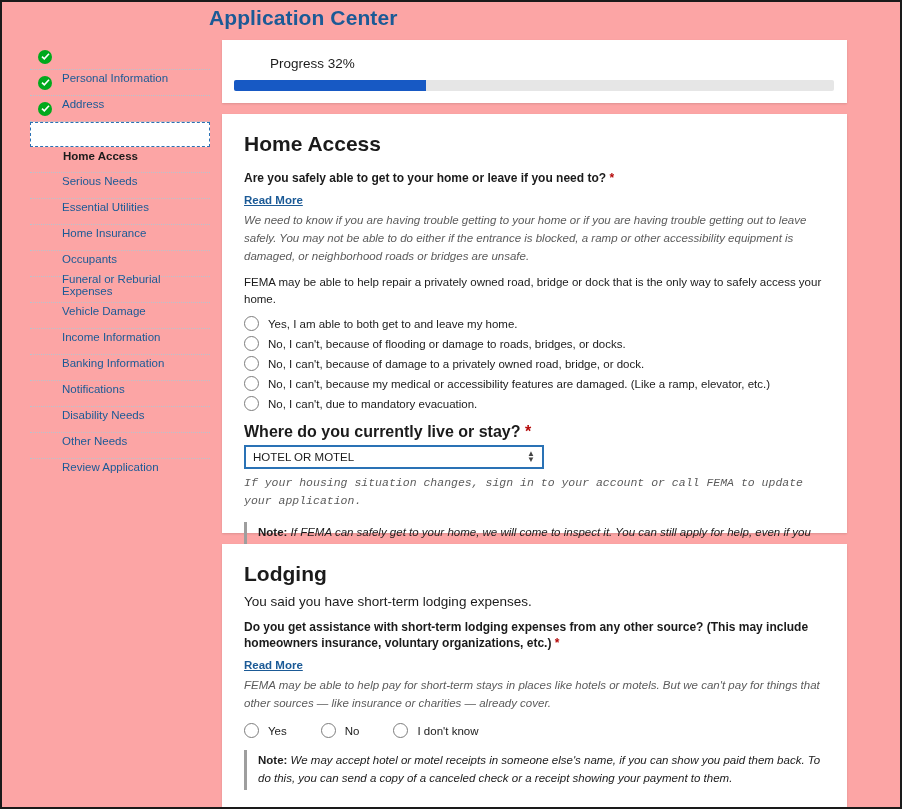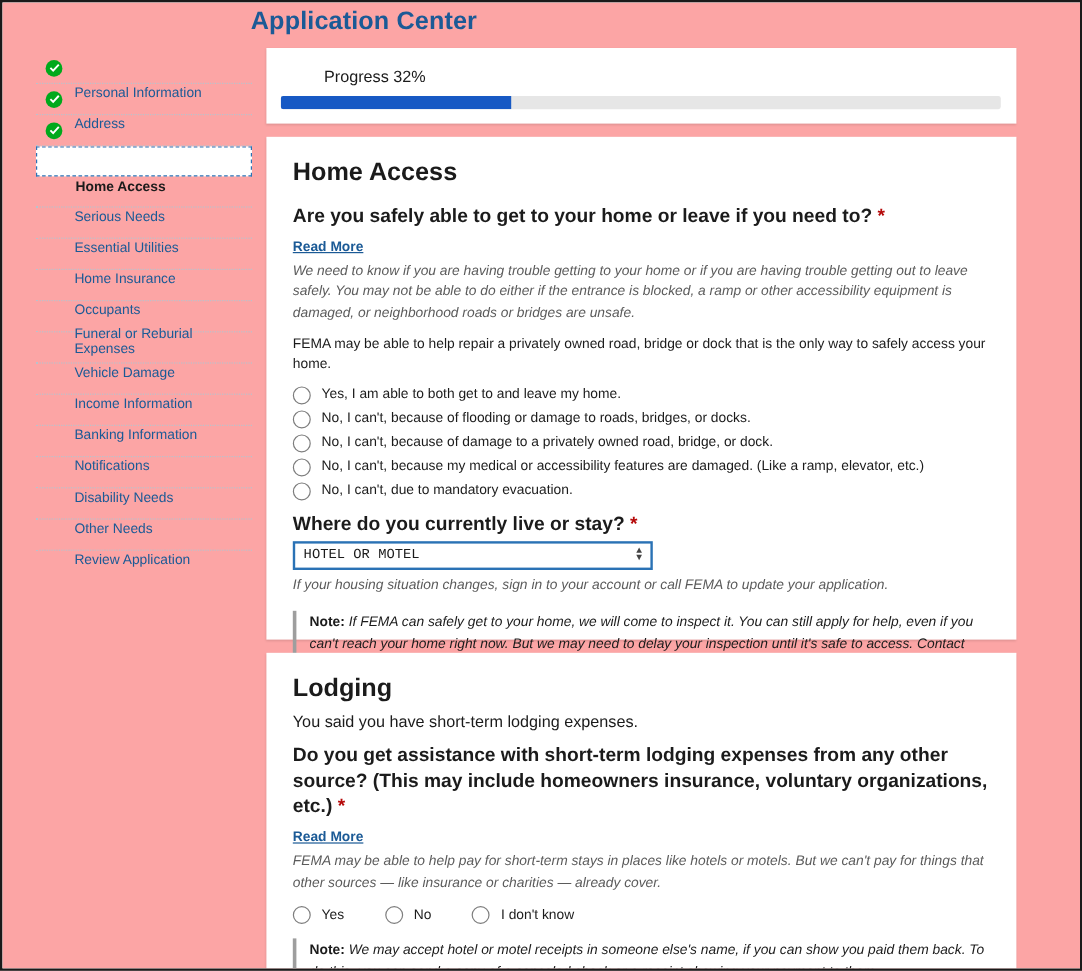--- a/index.html
+++ b/index.html
@@ -130,21 +130,21 @@
     height: 263px;
   }
   .card-inner { padding: 18px 22px 0 22px; }
   h2.section-title {
     margin: 0 0 14px 0;
     font-size: 21px;
     font-weight: bold;
     color: #1b1b1b;
   }
   .q-label {
-    font-size: 16px;
+    font-size: 12px;
     font-weight: bold;
     color: #1b1b1b;
     margin: 0 0 4px 0;
     line-height: 1.35;
   }
   .req { color: #b50909; font-weight: bold; }
   .read-more {
     font-size: 11.5px;
     font-weight: bold;
     color: #1b5a96;
@@ -192,21 +192,20 @@
   }
   .select-wrap {
     position: relative;
     width: 300px;
     height: 24px;
     border: 2px solid #2a72b5;
     background: #fff;
     box-sizing: border-box;
     display: flex;
     align-items: center;
-    font-family: Liberation Mono, monospace;
   }
   .select-wrap .val {
     font-size: 11.5px;
     color: #1b1b1b;
     padding-left: 7px;
   }
   .spinner {
     position: absolute;
     right: 7px;
     top: 50%;
@@ -360,21 +359,21 @@
       </p>
 
       <div class="select-wrap">
         <span class="val">HOTEL OR MOTEL</span>
         <span class="spinner">
           <span>▲</span>
             <span>▼</span>
         </span>
       </div>
 
-      <p class="helper" style="margin-top:5px;">If your housing situation changes, sign in to your account or call FEMA to update your application.</p>
+      <p class="helper" style="margin-top:5px;font-family:Liberation Mono, monospace;">If your housing situation changes, sign in to your account or call FEMA to update your application.</p>
 
       <div class="note-box">
         <p class="note-text">
           <b>Note:</b><span> If FEMA can safely get to your home, we will come to inspect it. You can still apply for help, even if you can't reach your home right now. But we may need to delay your inspection until it's safe to access. Contact FEMA at 1-800-621-3362 once you can get home.</span>
         </p>
       </div>
     </div>
   </div>
 
   <div class="card" id="lodging-card">

